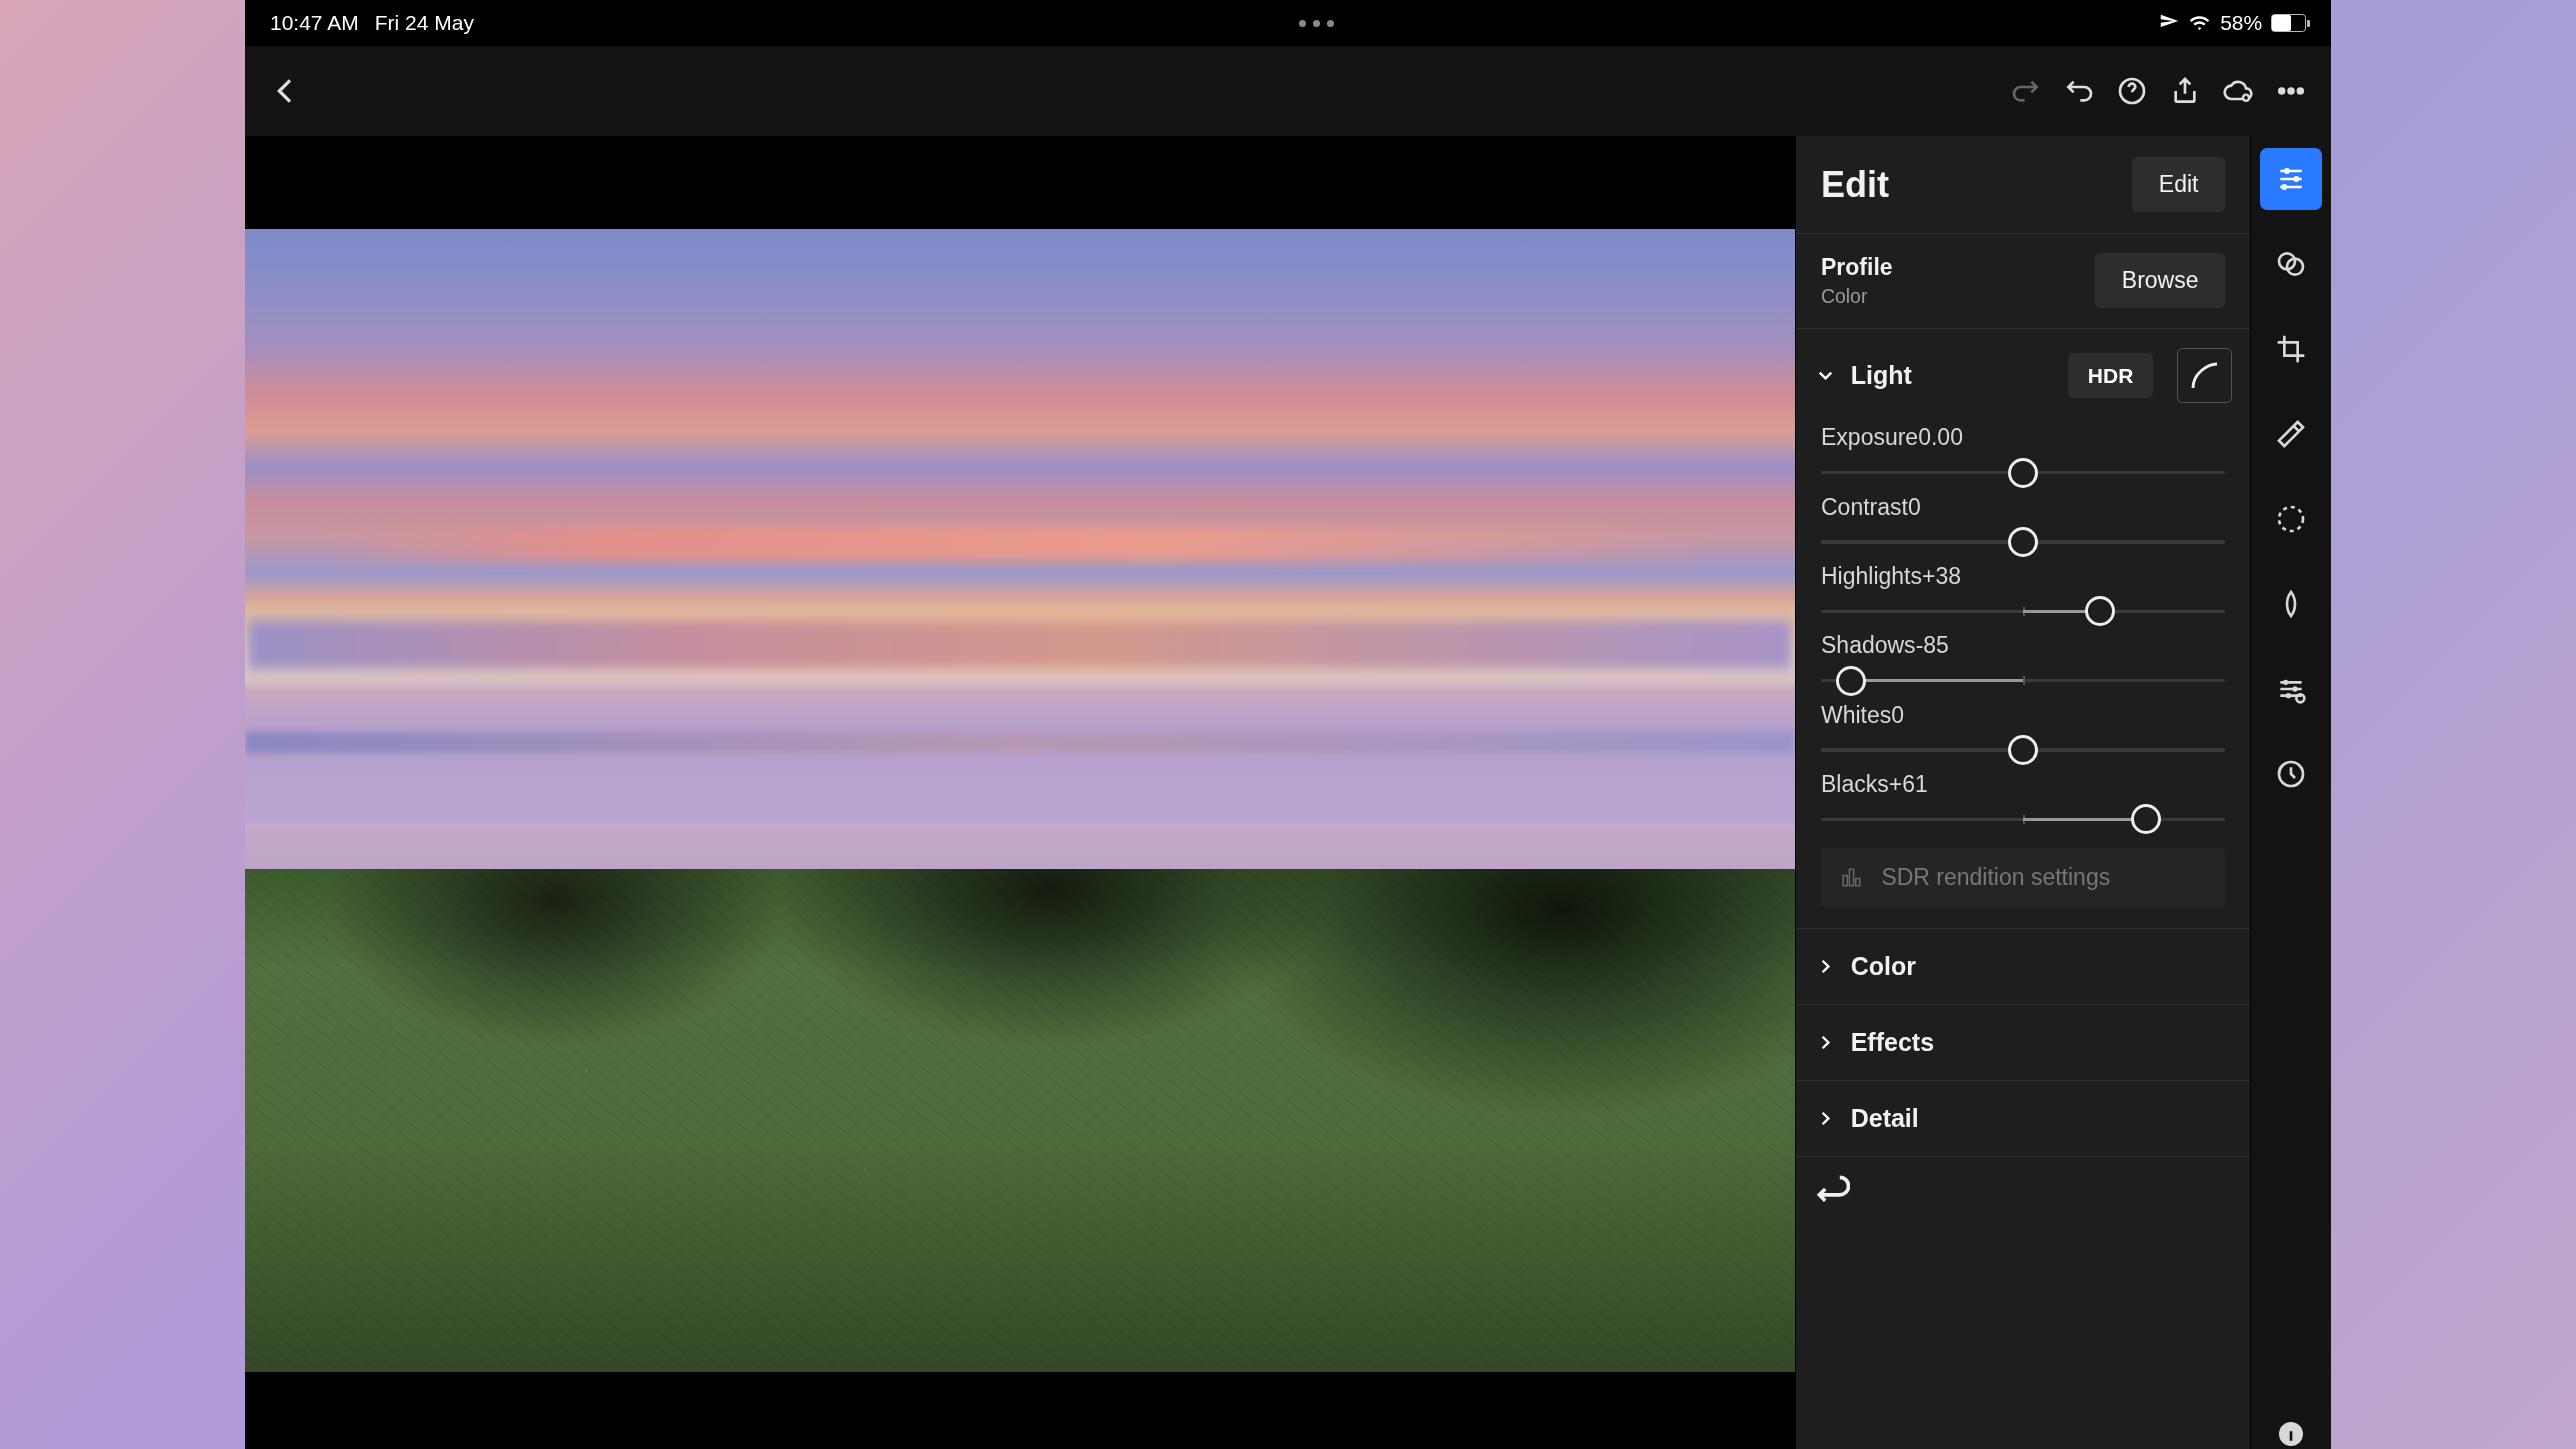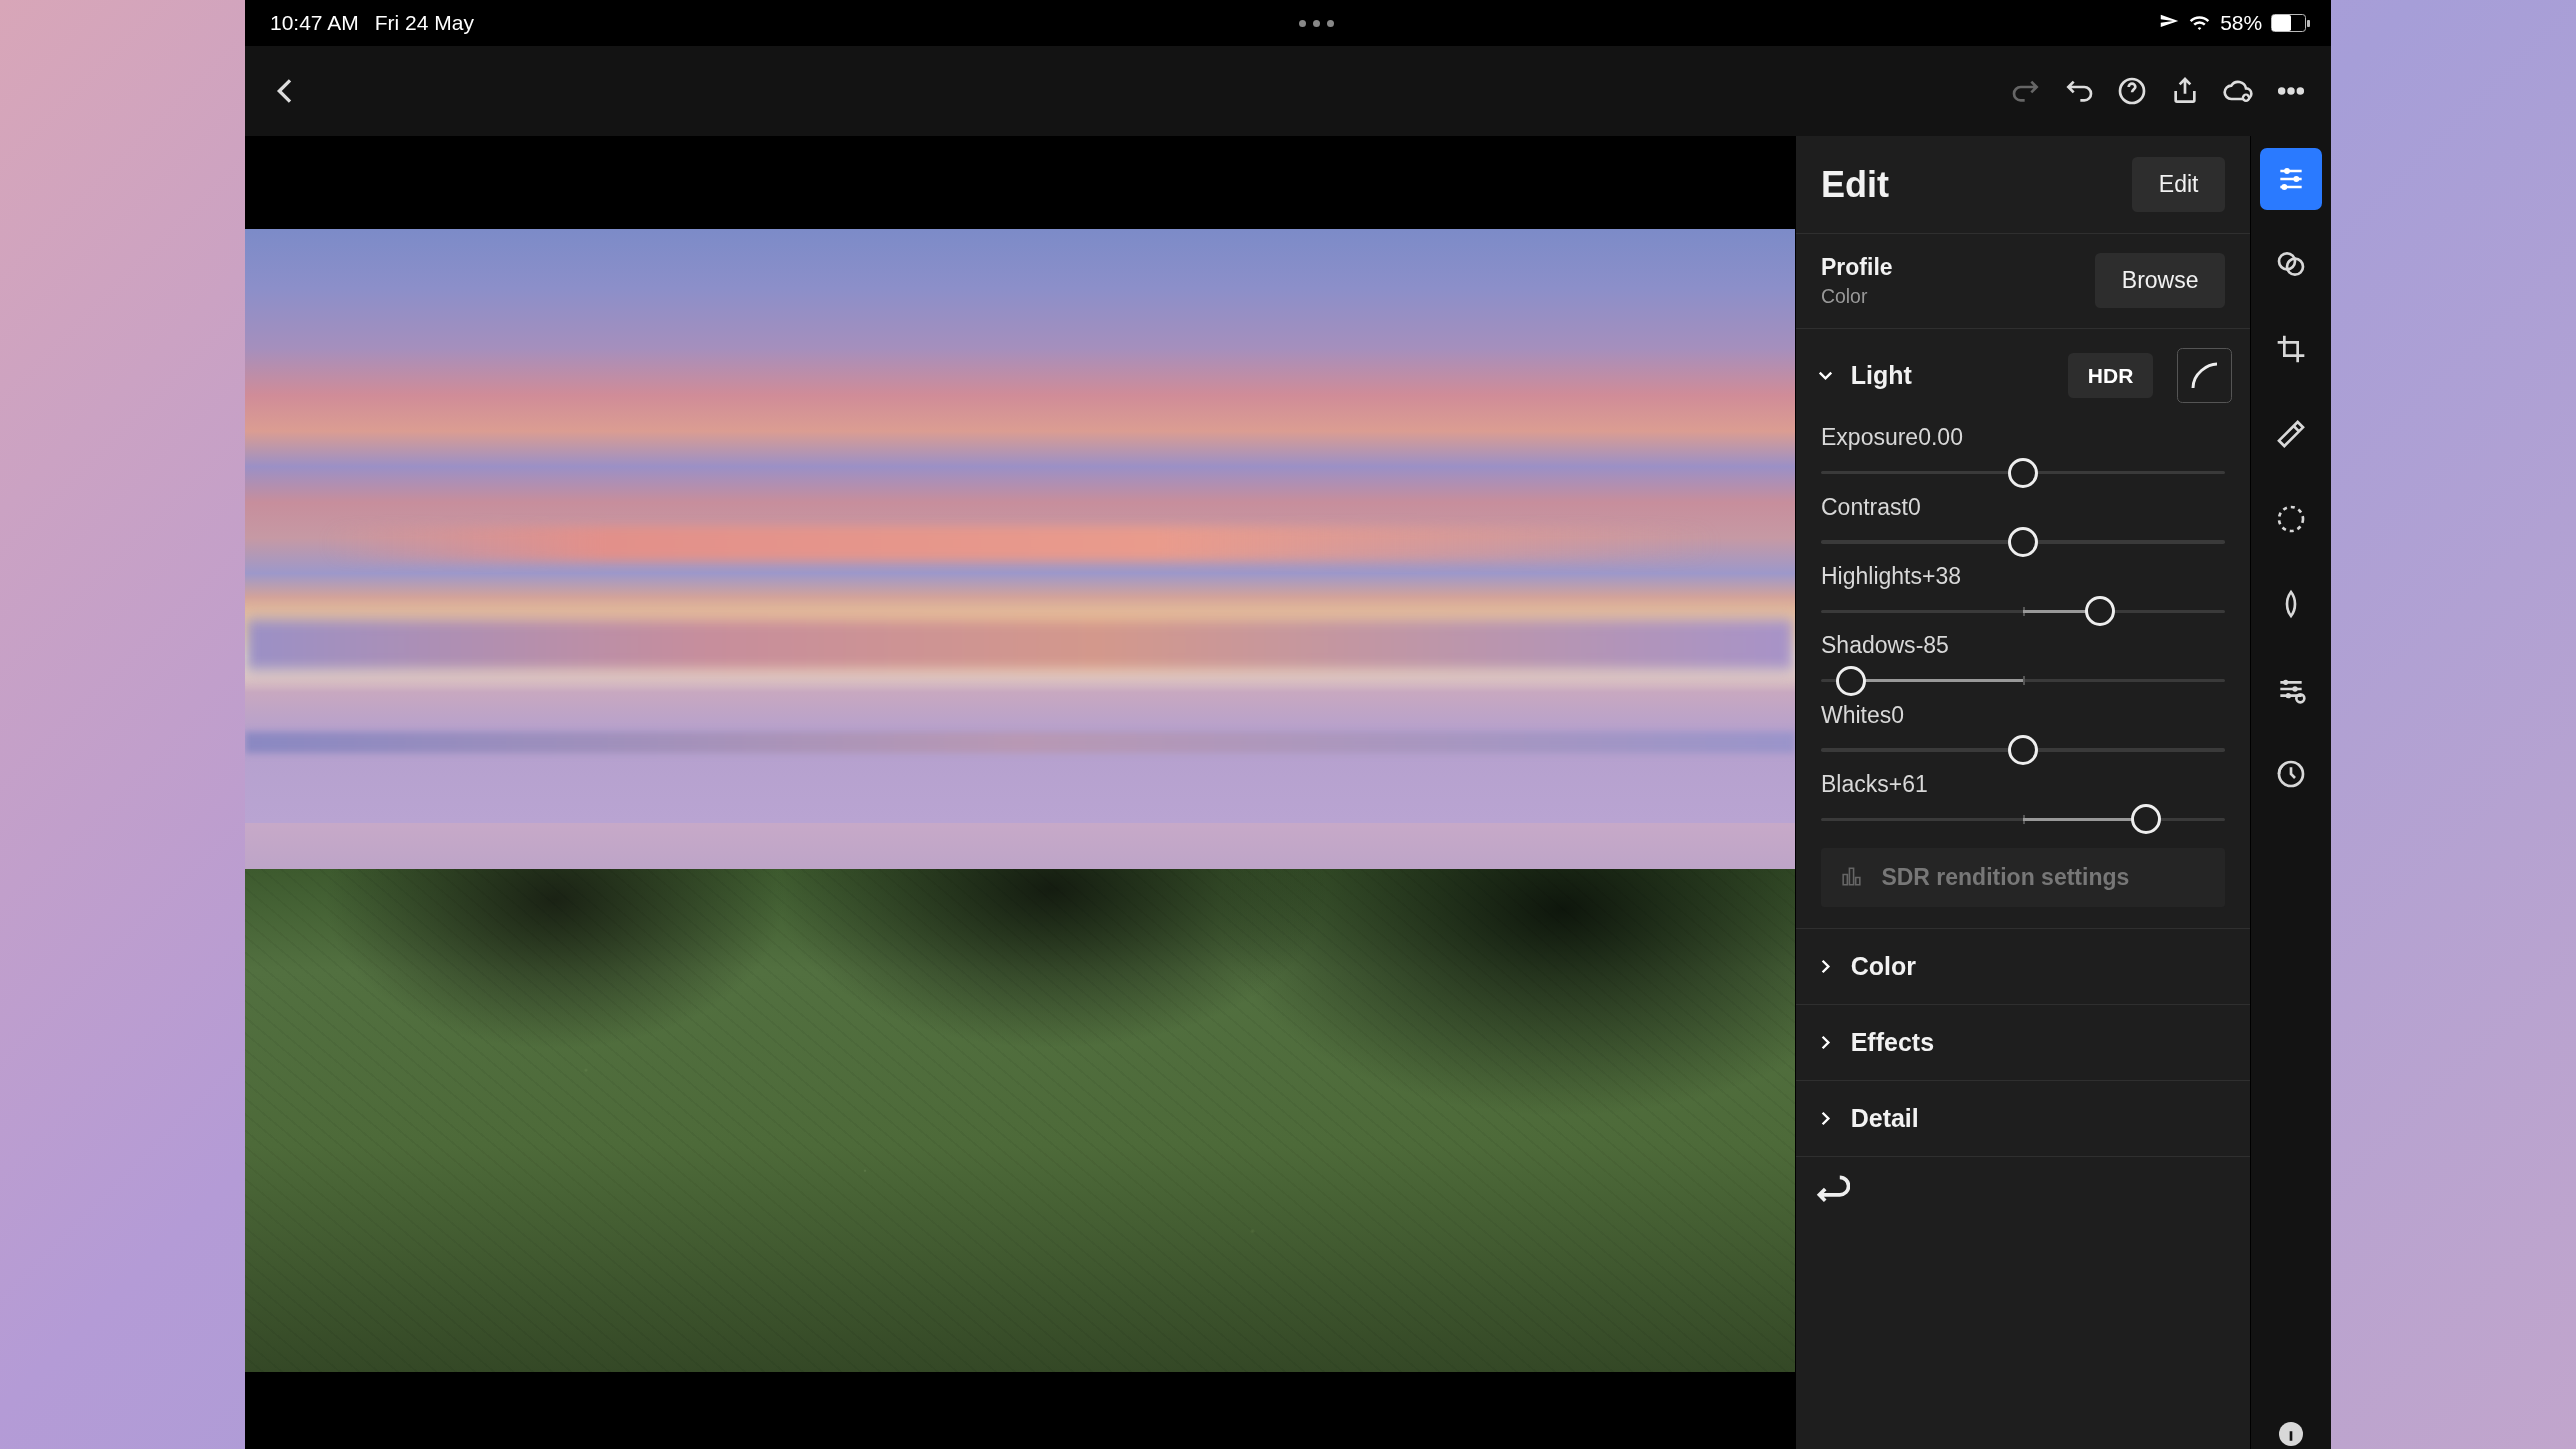--- a/index.html
+++ b/index.html
@@ -165,22 +165,22 @@
   .slider-fill { position:absolute; top:0; height:3.5px; background:#999; }
   .slider-knob {
     position:absolute; top:50%; transform:translate(-50%,-50%);
     width:30px; height:30px; border-radius:50%;
     background:#1e1e1e; border:3.1px solid #eee;
   }
   .sdr-row {
     margin: 8.8px 25px 21px 25px;
     background:#252525; color:#777;
     padding: 16px 17.7px; border-radius:3.5px;
-    display:flex; align-items:flex-start; gap:17.7px;
-    font-size:23px; font-weight:700;
+    display:flex; align-items:center; gap:17.7px;
+    font-size:23px; font-weight:400;
   }
   .sdr-row svg { width:25px; height:25px; stroke:#666; fill:none; }
   .collapse-row {
     display:flex; align-items:center; gap:14px;
     padding: 23px 17.7px; border-top:0.9px solid #2f2f2f;
     font-size:25px; font-weight:600; cursor:pointer;
   }
   .reset-row { padding: 17.7px 19.4px; border-top:0.9px solid #2f2f2f; }
   .reset-row svg { width:35px; height:30px; stroke:#eee; fill:none; stroke-width:2.5; }
 

